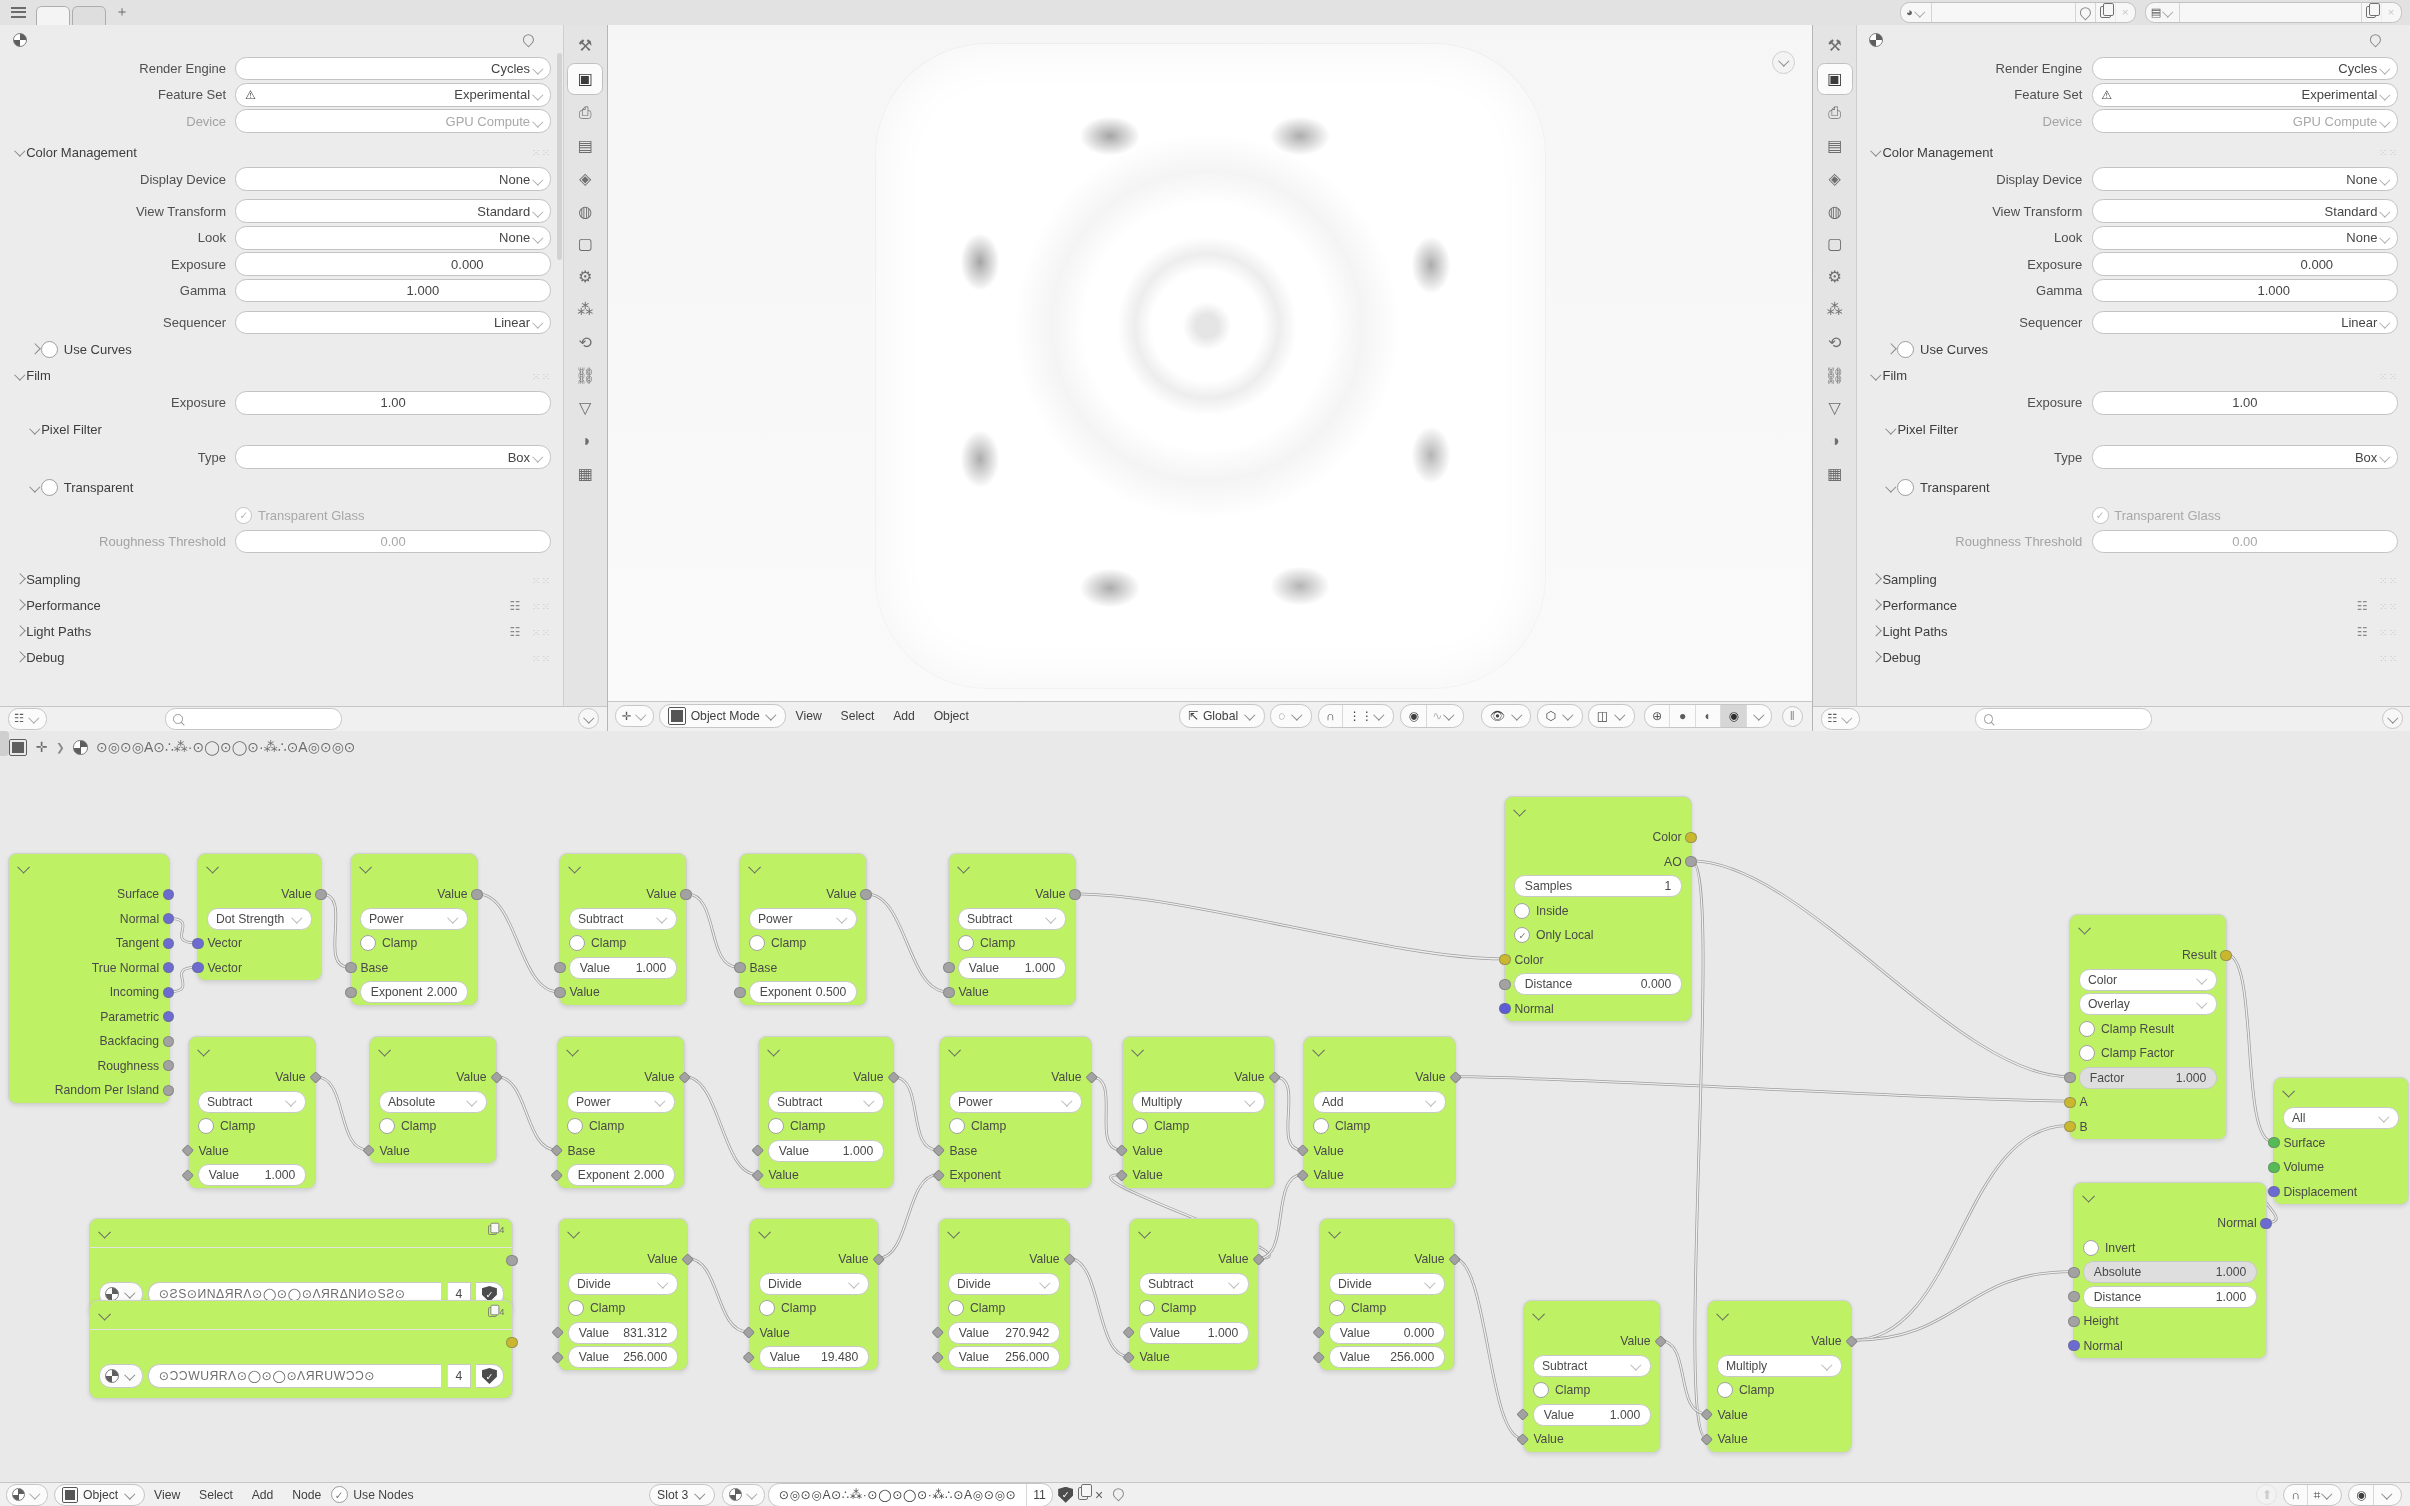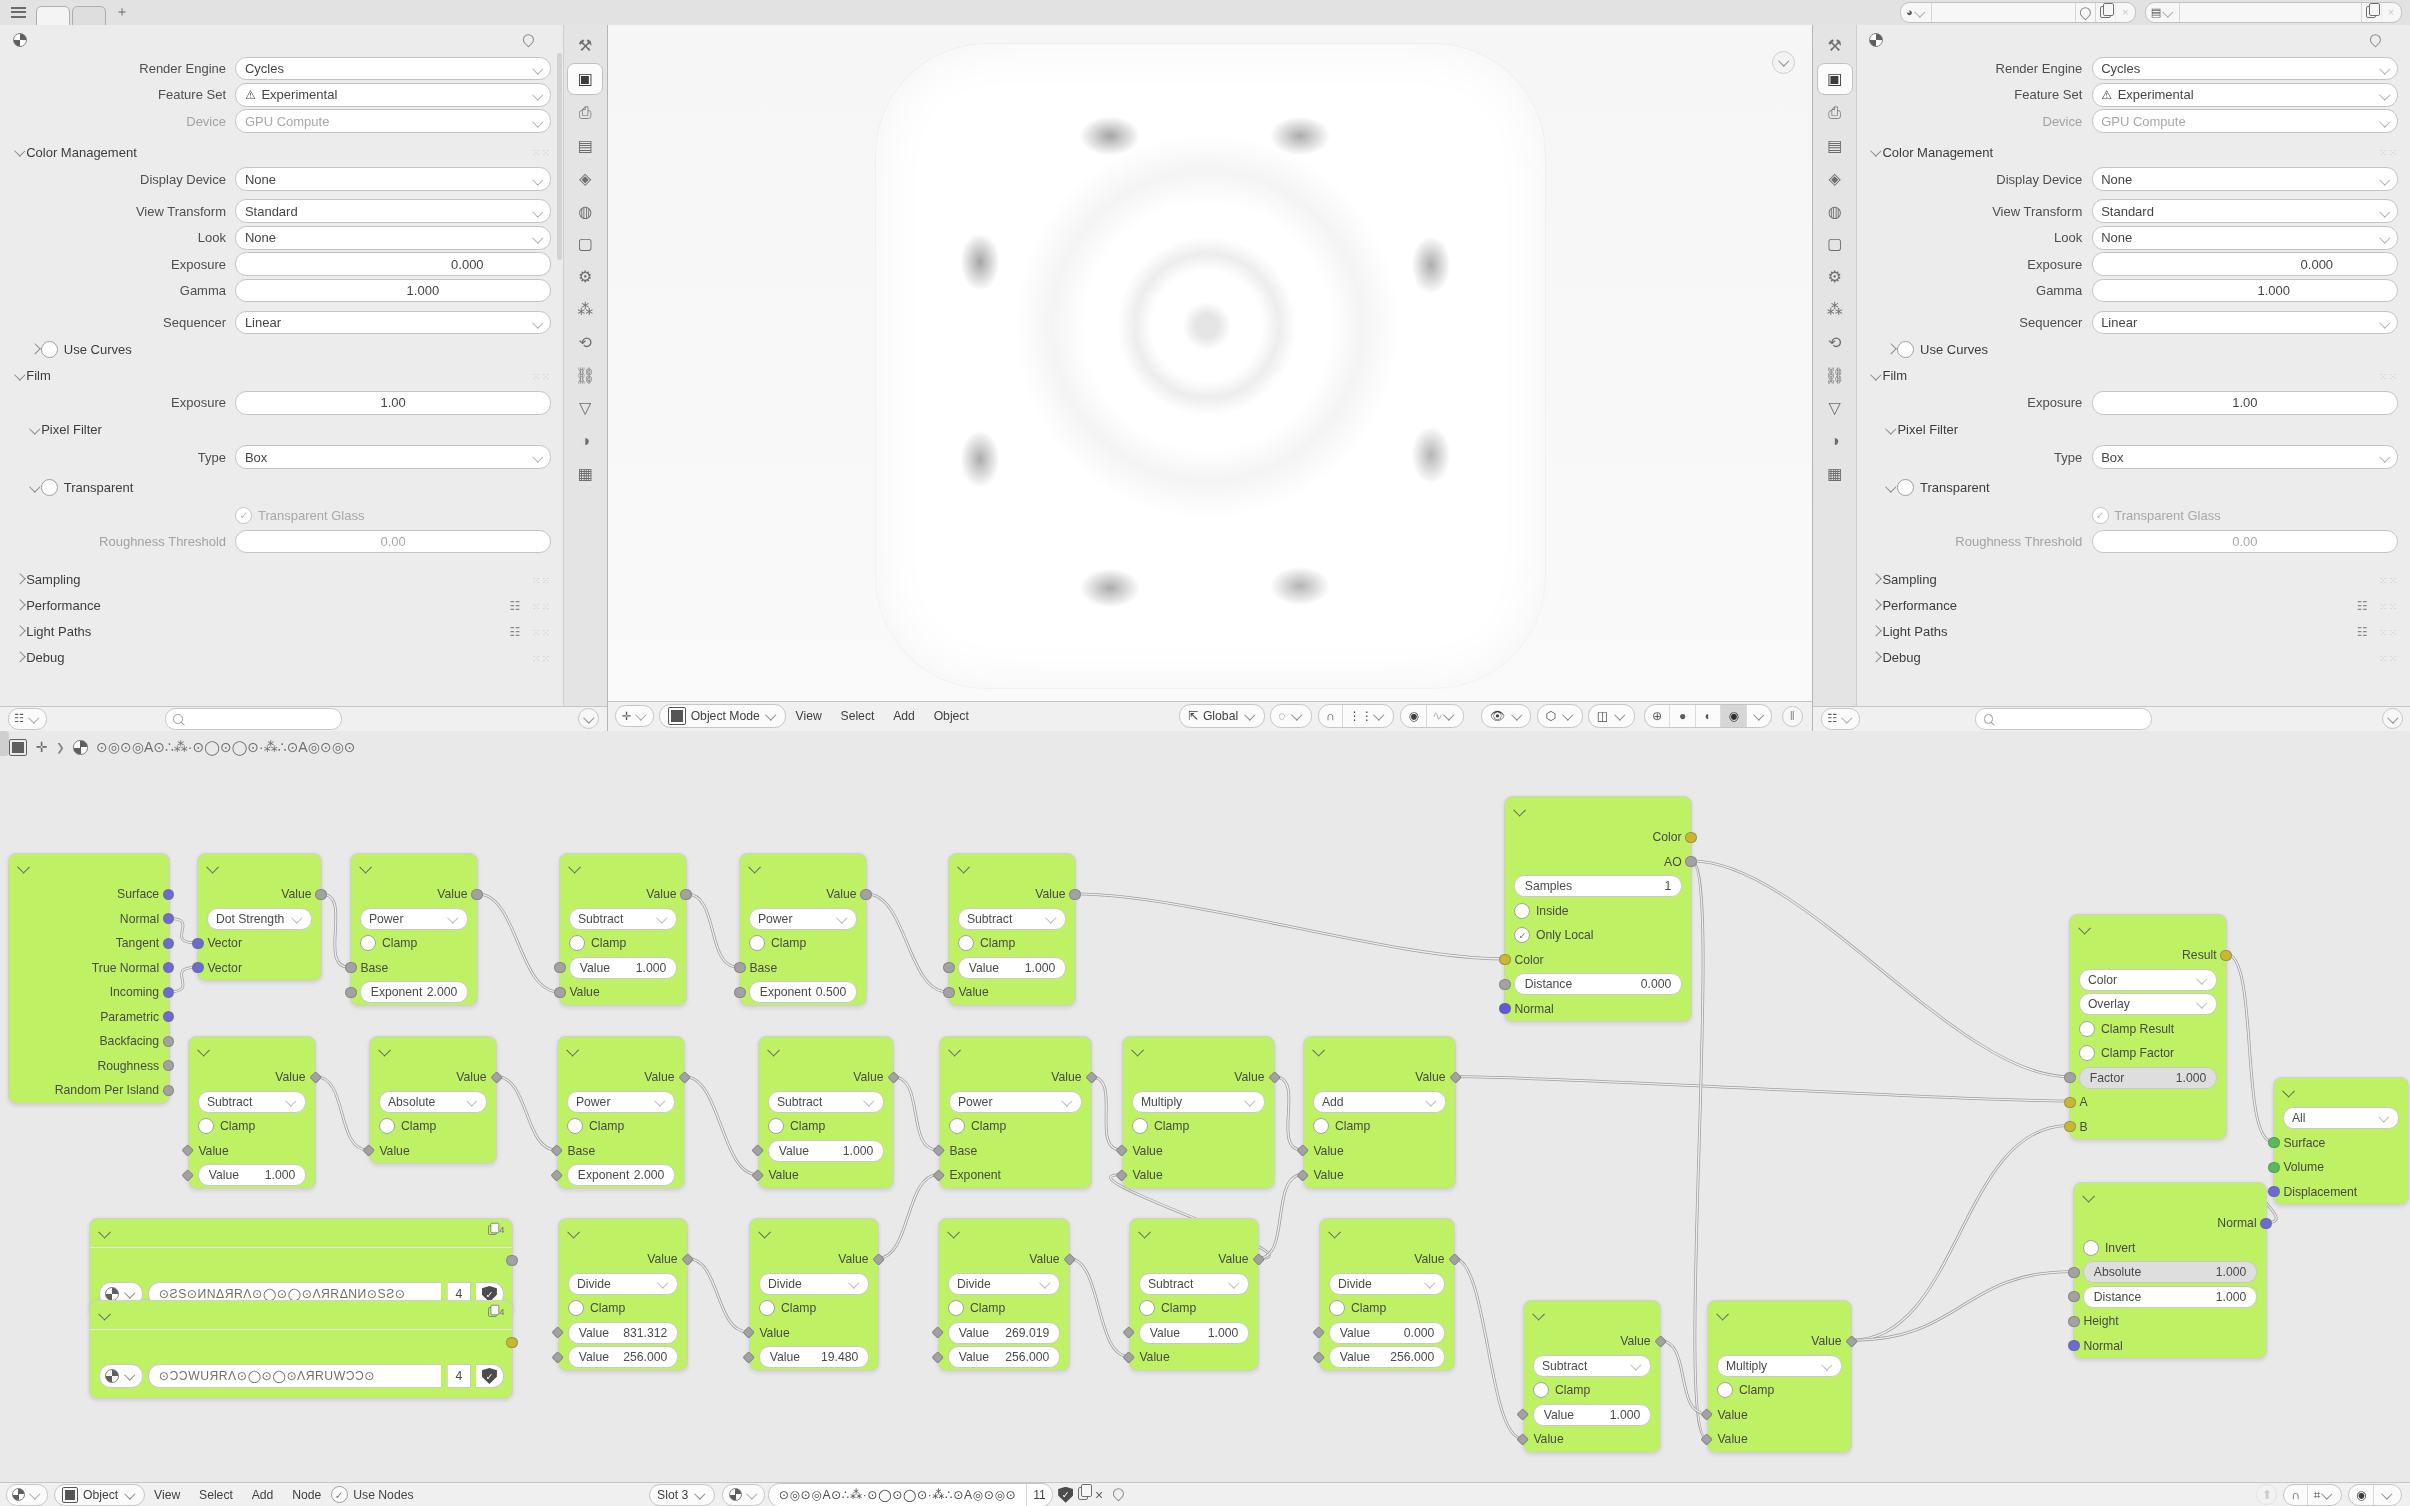--- a/index.html
+++ b/index.html
@@ -36,21 +36,21 @@
   #props-right .tabstrip{left:0;border-right:0.9px solid #cfcfcf;}
   .ptab{width:34px;height:30px;border-radius:7.5px;display:flex;align-items:center;justify-content:center;color:#6e6e6e;font-size:16px;}
   .ptab.active{background:#fbfbfb;border:0.9px solid #c0c0c0;color:#3c3c3c;}
   .props-body{position:absolute;top:0;height:682px;overflow:hidden;}
   #props-left .props-body{left:0;width:564px;}
   #props-right .props-body{left:43px;width:555px;}
   .prow{display:flex;align-items:center;height:24.5px;margin:1.9px 13px 1.9px 0;}
   .plabel{width:226px;text-align:right;padding-right:9.4px;color:#4f4f4f;flex:none;}
   .plabel.dim{color:#a3a3a3}
   .pfield{flex:1;height:21.7px;border:0.9px solid #c3c3c3;border-radius:11.3px;background:#fff;display:flex;align-items:center;padding:0 8.5px;position:relative;overflow:hidden;}
-  .pfield .val{flex:1;}
+  .pfield .val{flex:1;text-align:right;}
   .pfield .num{flex:1;text-align:center;}
   .pfield.dim{color:#a8a8a8}
   .pfield .ddarrow{width:6.6px;height:6.6px;border-right:1.3px solid #b0b0b0;border-bottom:1.3px solid #b0b0b0;transform:rotate(45deg);margin-left:3.8px;flex:none;}
   .fill{position:absolute;left:0;top:0;bottom:0;background:#e0e0e0;z-index:0;}
   .pfield span{position:relative;z-index:1}
   .sechead{display:flex;align-items:center;height:26px;padding-left:13px;color:#3d3d3d;}
   .sechead .dots{margin-left:auto;margin-right:13px;color:#c9c9c9;font-size:10.4px;letter-spacing:0.9px;}
   .sechead .listic{color:#8a8a8a;font-size:12.2px;margin-left:auto;margin-right:3.8px;}
   .sechead .listic + .dots{margin-left:7.5px;}
   .circlechk{width:15px;height:15px;border:0.9px solid #9d9d9d;border-radius:50%;background:#fff;display:inline-flex;align-items:center;justify-content:center;font-size:10.4px;color:#777;margin-right:5.6px;flex:none;}
@@ -1130,21 +1130,21 @@
             </span>
           </div>
           <div class="nrow">
             <span class="nchk"></span>
             <span>Clamp</span>
           </div>
           <div class="nrow">
             <span class="sock dia l" style="background: rgb(162, 162, 162);"></span>
             <span class="nfield">
               <span>Value</span>
-              <span>269.019</span>
+              <span>270.942</span>
             </span>
           </div>
           <div class="nrow">
             <span class="sock dia l" style="background: rgb(162, 162, 162);"></span>
             <span class="nfield">
               <span>Value</span>
               <span>256.000</span>
             </span>
           </div>
         </div>

